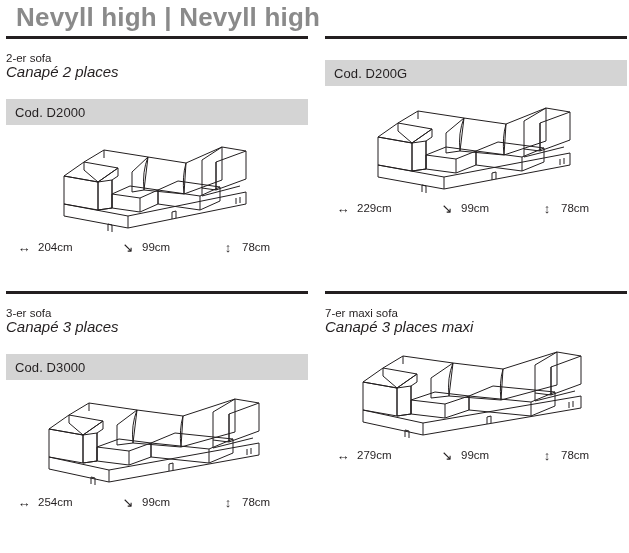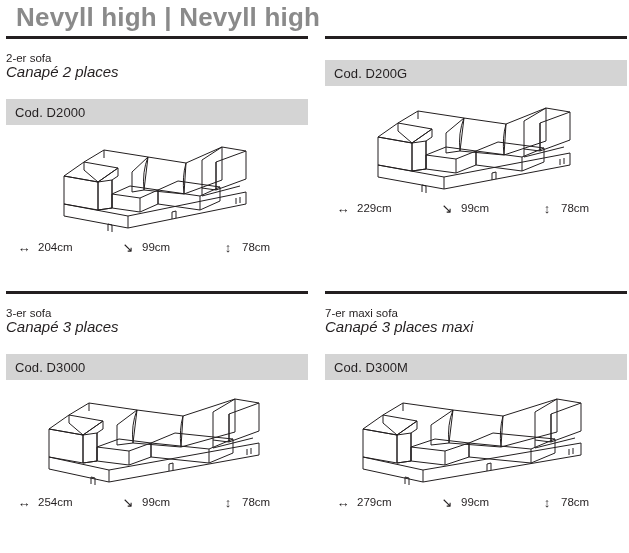--- a/index.html
+++ b/index.html
@@ -299,23 +299,20 @@
         <span class="glyph">↕</span>
         <span class="val">78cm</span>
       </div>
     </div>
   </div>
 
   <div class="cell col-right row-bottom">
     <div class="rule"></div>
     <div class="name-de">7-er maxi sofa</div>
     <div class="name-fr">Canapé 3 places maxi</div>
-    <div class="code-band">
-      <span class="code-text">Cod. D300M</span>
-    </div>
     <div class="sofa-wrap">
       <svg width="246" height="100" viewBox="0 0 246 100" fill="none" stroke="#231f20" stroke-width="1" stroke-linejoin="round">
         <path d="M10 70 L10 82 L70 95 L228 68 L228 56"></path>
         <path d="M10 70 L70 83 L228 56"></path>
         <path d="M70 83 L70 95"></path>
         <path d="M10 42 L10 70 L44 76 L44 48 Z"></path>
         <path d="M10 42 L30 28 L64 34 L44 48 Z"></path>
         <path d="M44 48 L44 76 L58 74 L58 46"></path>
         <path d="M30 28 L30 36 L44 48"></path>
         <path d="M44 48 L64 34 L64 42 L58 46"></path>

